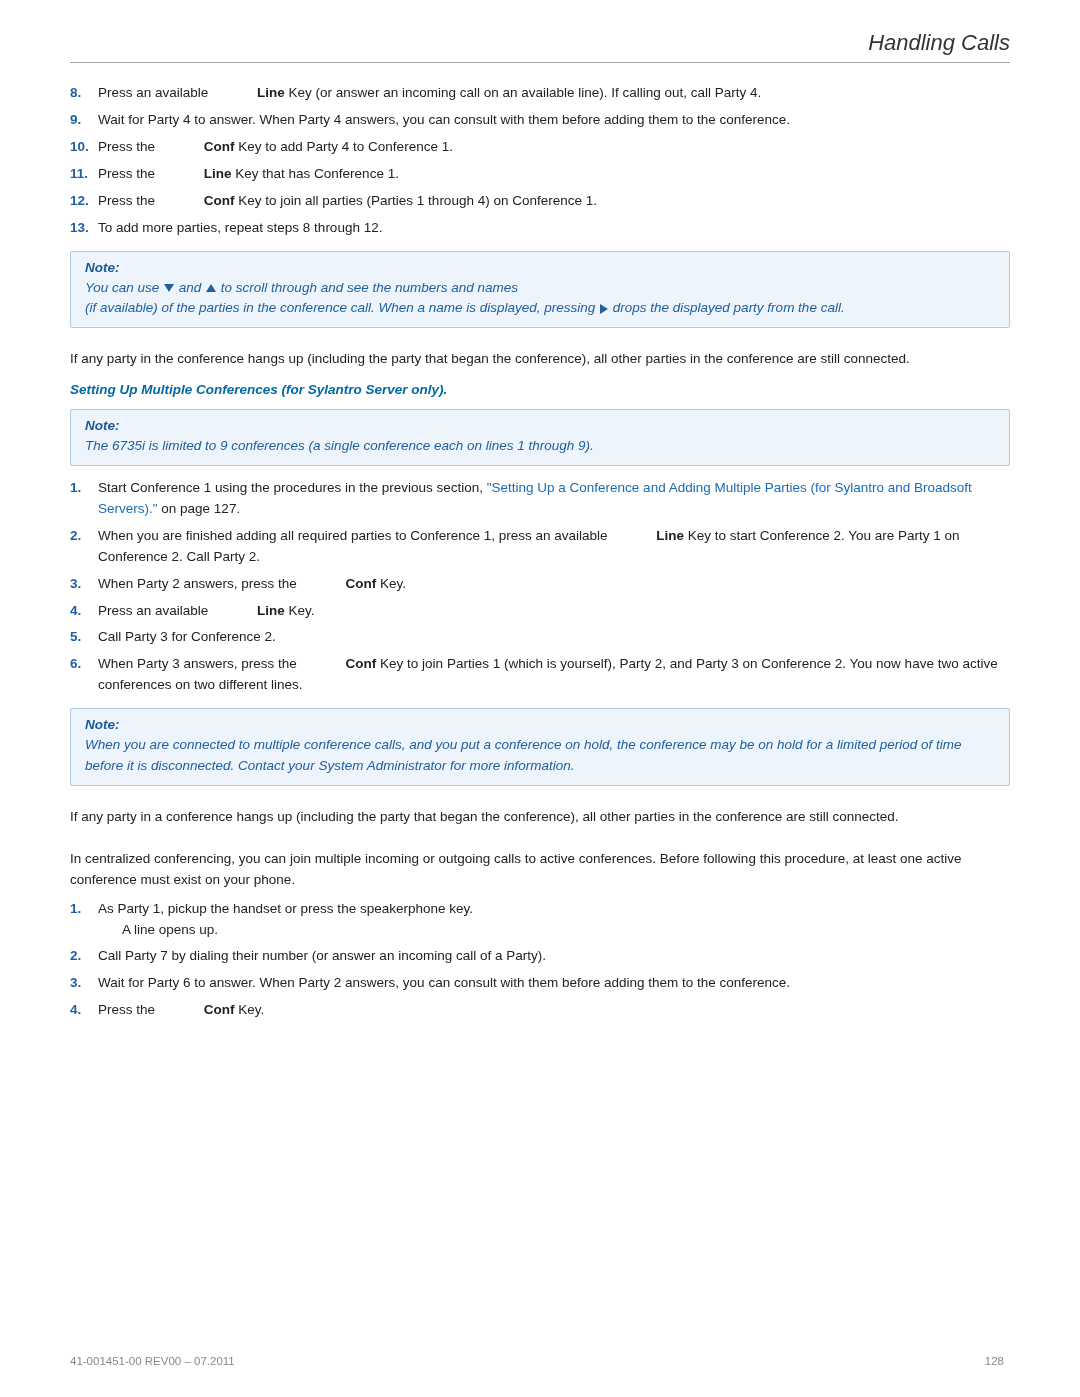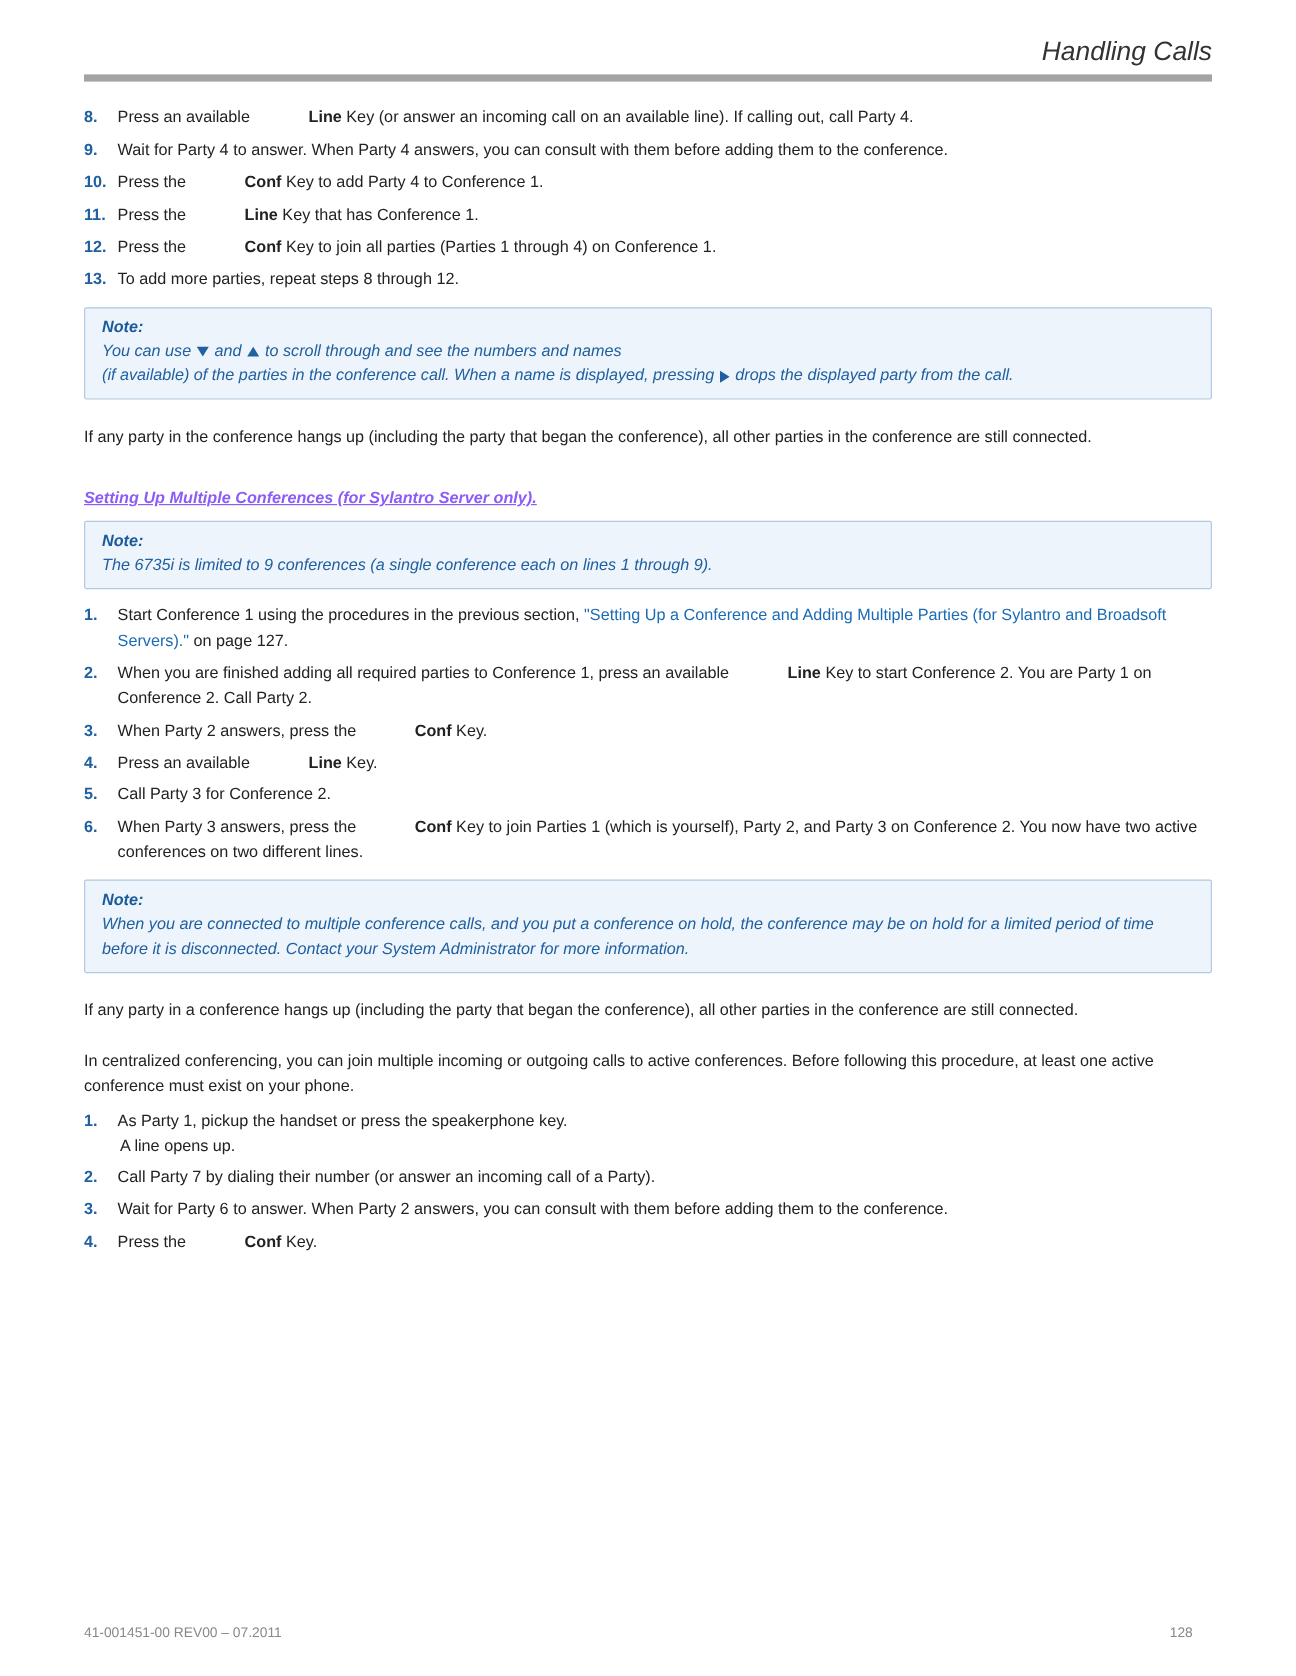--- a/index.html
+++ b/index.html
@@ -11,21 +11,21 @@
       width: 1080px;
       min-height: 1397px;
       position: relative;
     }
     .page-container {
       padding: 30px 70px 60px 70px;
     }
     .page-header {
       display: flex;
       justify-content: flex-end;
-      border-bottom: 6px solid #a3a3a3;
+      border-bottom: 1px solid #a3a3a3;
       padding-bottom: 6px;
       margin-bottom: 20px;
     }
     .page-title-header {
       font-style: italic;
       font-size: 22px;
       color: #333;
       font-weight: normal;
     }
     .step-list {
@@ -62,46 +62,45 @@
       margin-bottom: 3px;
       font-size: 13.5px;
     }
     .note-text {
       color: #2060a0;
       line-height: 1.55;
     }
     .section-italic {
       font-style: italic;
       font-weight: bold;
-      margin: 32px 0 6px 0;
-      color: #8b5cf6;
-      text-decoration: underline;
+      margin: 12px 0 6px 0;
+      color: #0369a1;
     }
     .body-text {
       margin-bottom: 8px;
       line-height: 1.6;
       margin-top: 20px;
     }
     .link-text {
       color: #1a6bb5;
       text-decoration: none;
     }
     .page-footer {
       position: absolute;
       bottom: 30px;
       left: 70px;
-      right: 86px;
+      right: 76px;
       display: flex;
       justify-content: space-between;
       color: #888;
       font-size: 11.5px;
       text-align: right;
     }
     .step-sub-content {
-      margin-left: 2px;
+      margin-left: 24px;
       display: block;
       line-height: 1.5;
     }
     .tri-right {
       display: inline-block;
       width: 0;
       height: 0;
       border-top: 5px solid transparent;
       border-bottom: 5px solid transparent;
       border-left: 8px solid #2060a0;

